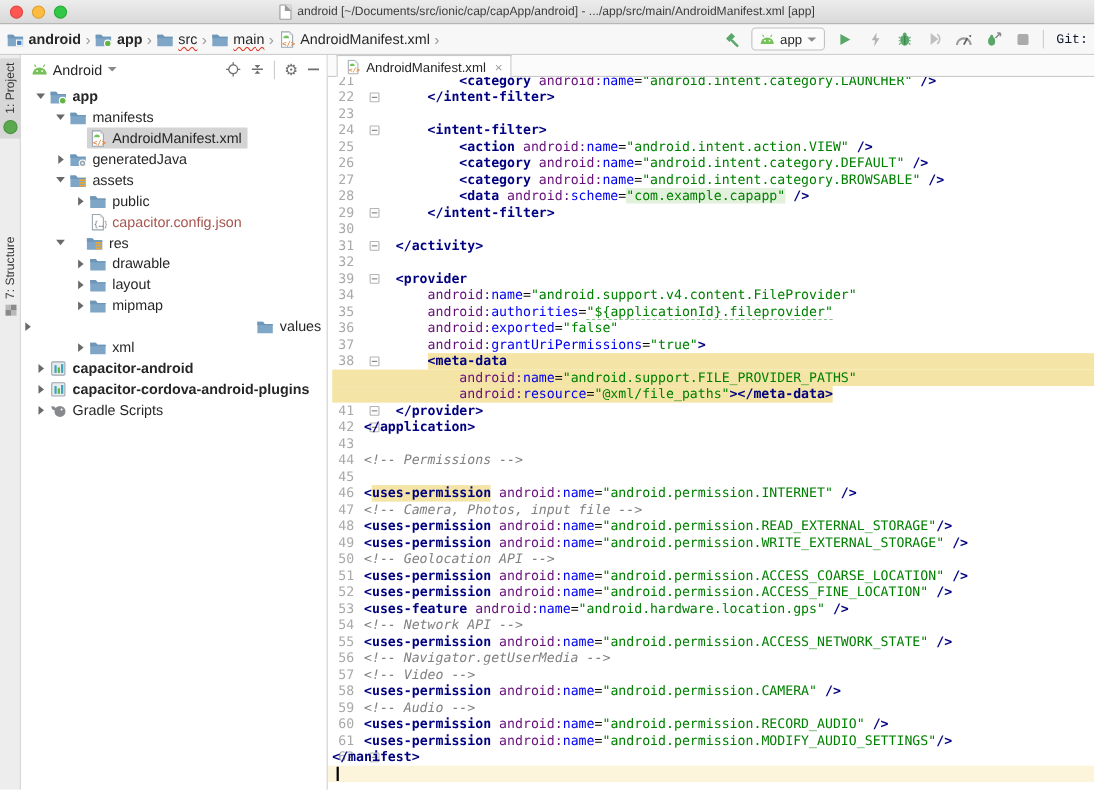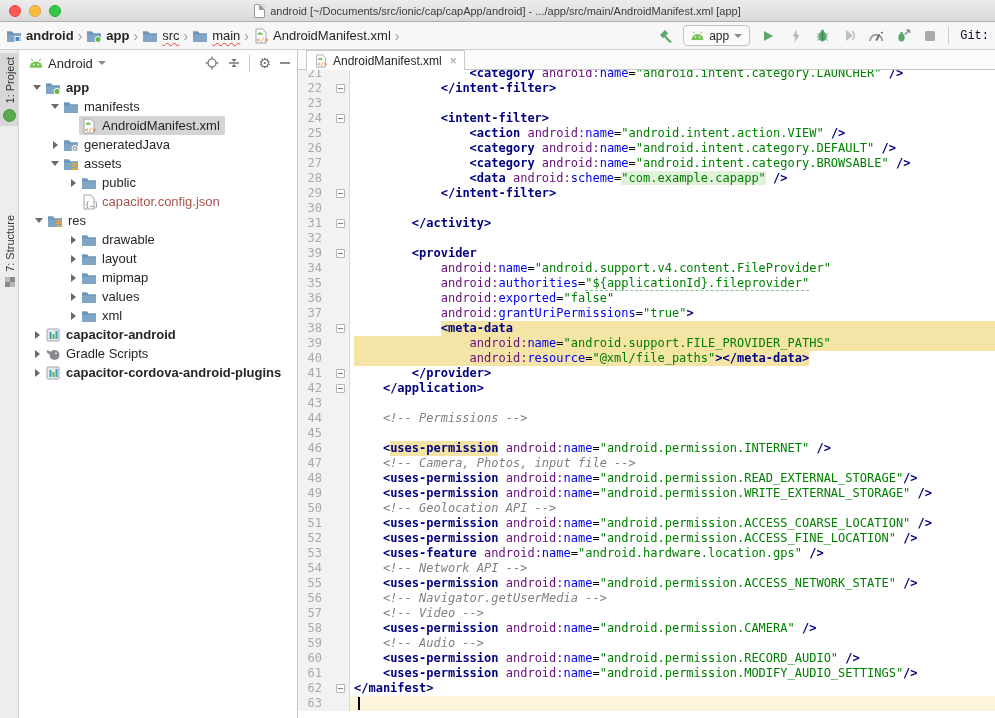--- a/index.html
+++ b/index.html
@@ -70,21 +70,21 @@
 
   
   .editor { flex:1; display:flex; flex-direction:column; background:#fff; min-width:0; }
   .tabbar { height:20px; background:#fbfbfb; border-bottom:1px solid #c9c9c9; display:flex; align-items:flex-end; }
   .tab { display:flex; align-items:center; gap:5px; background:#fff; border:1px solid #c9c9c9; border-bottom:none;
     height:20px; margin-left:8px; margin-bottom:-1px; padding:0 7px; font-size:12px; color:#262626;
     box-shadow:0 1px 0 #fff; }
   .tab-close { color:#9b9b9b; font-size:12px; padding-left:3px; }
   .codewrap { flex:1; overflow:hidden; position:relative; }
   .codescroll { margin-top:-4px; }
-  .ln { display:flex; height:15px; font-family:"DejaVu Sans Mono", monospace; font-size:12px; line-height:15px; }
+  .ln { display:flex; height:15px; font-family:"DejaVu Sans Mono", monospace; font-size:12px; line-height:15px;flex-direction:column; }
   .g { width:52px; flex:none; background:#f2f2f2; border-right:1px solid #d8d8d8; position:relative; }
   .num { position:absolute; left:6px; width:18px; text-align:right; color:#a9a9a9; }
   .fold { position:absolute; left:38px; top:3px; width:9px; height:9px; background:#fdfdfd;
     border:1px solid #b5b5b5; border-radius:1px; }
   .fold::after { content:""; position:absolute; left:1px; top:3px; width:5px; height:1px; background:#7f7f7f; }
   .c { position:relative; flex:1; white-space:pre; }
   .c.crow { background:#fcf5db; }
   .hl { position:absolute; top:0; height:15px; background:#f4e5a7; }
   .txt { position:relative; display:block; padding-left:4px; }
   .caret { position:absolute; left:8px; top:1px; width:2px; height:13px; background:#000; }
@@ -360,21 +360,21 @@
           <span class="arrbox"></span>
           <span class="tin">
             <svg width="16" height="16" viewBox="0 0 16 16">
               <path d="M3 1 h7 l3 3 v11 H3z" fill="#fff" stroke="#9aa7b0"></path>
               <path d="M10 1 l3 3 h-3z" fill="#d8dee3"></path>
               <text x="4" y="12.5" font-size="7.5" fill="#7a7a7a" font-family="monospace">{…}</text>
             </svg>
             <span class="tlabel" style="color: rgb(166, 85, 78);">capacitor.config.json</span>
           </span>
         </div>
-        <div class="trow" style="padding-left: 14px;">
+        <div class="trow" style="padding-left: 30px; gap: 15px;">
           <span class="arrbox">
             <span class="arr-down"></span>
           </span>
           <span class="tin">
             <svg width="16" height="16" viewBox="0 0 16 16">
               <path d="M1 3.5 h5 l1.6 2 H15 v8.5 H1z" fill="#7fa6c6"></path>
               <path d="M1 3.5 h5 l1.6 2 H15 v1.2 H1z" fill="#6e96b8"></path>
               <g fill="#f0a732">
                 <rect x="9" y="7" width="5.5" height="1.5"></rect>
                 <rect x="9" y="9.5" width="5.5" height="1.5"></rect>
@@ -413,21 +413,21 @@
             <span class="arr-right"></span>
           </span>
           <span class="tin">
             <svg width="16" height="16" viewBox="0 0 16 16">
               <path d="M1 3.5 h5 l1.6 2 H15 v8.5 H1z" fill="#7fa6c6"></path>
               <path d="M1 3.5 h5 l1.6 2 H15 v1.2 H1z" fill="#6e96b8"></path>
             </svg>
             <span class="tlabel">mipmap</span>
           </span>
         </div>
-        <div class="trow" style="padding-left: 48px;">
+        <div class="trow" style=" justify-content: space-between;">
           <span class="arrbox">
             <span class="arr-right"></span>
           </span>
           <span class="tin">
             <svg width="16" height="16" viewBox="0 0 16 16">
               <path d="M1 3.5 h5 l1.6 2 H15 v8.5 H1z" fill="#7fa6c6"></path>
               <path d="M1 3.5 h5 l1.6 2 H15 v1.2 H1z" fill="#6e96b8"></path>
             </svg>
             <span class="tlabel">values</span>
           </span>
@@ -457,39 +457,39 @@
             </svg>
             <span class="tlabel b">capacitor-android</span>
           </span>
         </div>
         <div class="trow" style="padding-left: 12px;">
           <span class="arrbox">
             <span class="arr-right"></span>
           </span>
           <span class="tin">
             <svg width="16" height="16" viewBox="0 0 16 16">
-              <circle cx="9.5" cy="9" r="5" fill="#87898e"></circle>
-              <path d="M5 8 Q1.5 8 1.8 4.2 Q5 4.5 6.2 6.5 Z" fill="#87898e"></path>
-              <circle cx="11" cy="7.3" r="0.9" fill="#fff"></circle>
-            </svg>
-            <span class="tlabel">Gradle Scripts</span>
-          </span>
-        </div>
-        <div class="trow" style="padding-left: 12px;">
-          <span class="arrbox">
-            <span class="arr-right"></span>
-          </span>
-          <span class="tin">
-            <svg width="16" height="16" viewBox="0 0 16 16">
               <rect x="2" y="2" width="12" height="12" rx="1" fill="#e8eaed" stroke="#9aa7b0"></rect>
               <rect x="4.5" y="5" width="2" height="7" fill="#3ba3b8"></rect>
               <rect x="7.5" y="7" width="2" height="5" fill="#62b543"></rect>
               <rect x="10.5" y="4" width="2" height="8" fill="#3ba3b8"></rect>
             </svg>
             <span class="tlabel b">capacitor-cordova-android-plugins</span>
+          </span>
+        </div>
+        <div class="trow" style="padding-left: 12px;">
+          <span class="arrbox">
+            <span class="arr-right"></span>
+          </span>
+          <span class="tin">
+            <svg width="16" height="16" viewBox="0 0 16 16">
+              <circle cx="9.5" cy="9" r="5" fill="#87898e"></circle>
+              <path d="M5 8 Q1.5 8 1.8 4.2 Q5 4.5 6.2 6.5 Z" fill="#87898e"></path>
+              <circle cx="11" cy="7.3" r="0.9" fill="#fff"></circle>
+            </svg>
+            <span class="tlabel">Gradle Scripts</span>
           </span>
         </div>
       </div>
   </div>
 
   <div class="editor">
     <div class="tabbar">
       <div class="tab">
         <span class="tab-ic">
             <svg width="14" height="14" viewBox="0 0 16 16">

